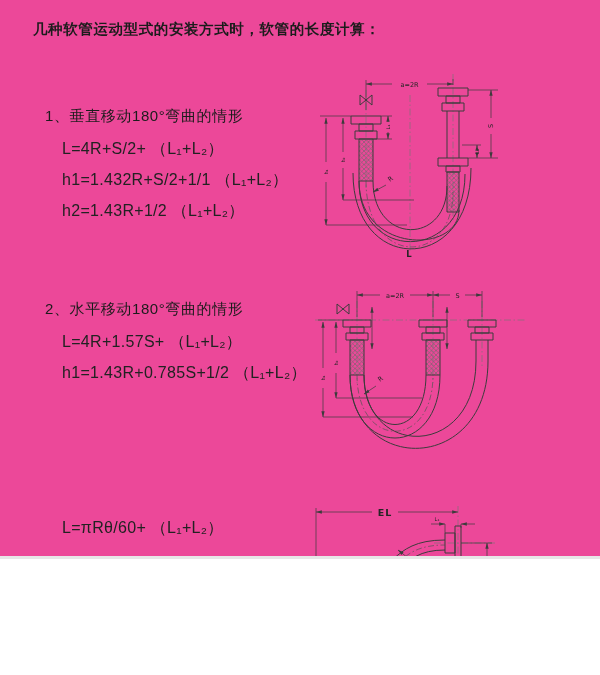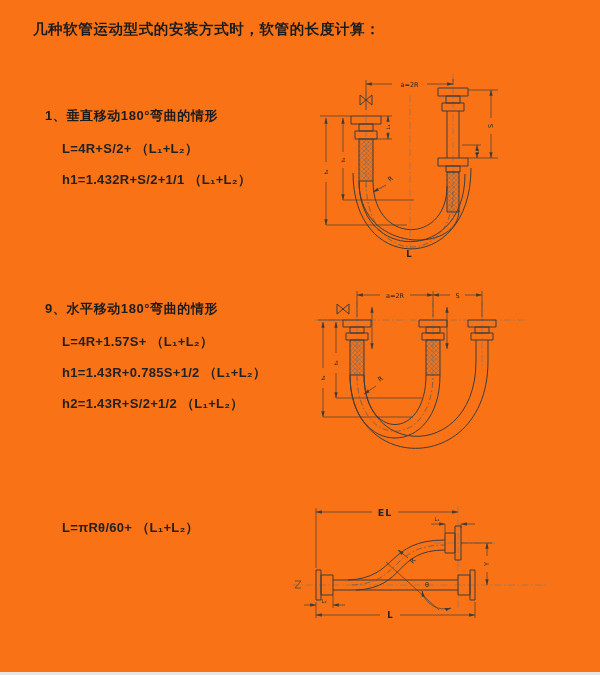--- a/index.html
+++ b/index.html
@@ -1,28 +1,28 @@
 <!DOCTYPE html>
 <html><head>
 <meta charset="utf-8">
 <style>
   html,body{margin:0;padding:0;background:#ffffff;}
   .page{
-    position:relative;width:600px;height:675px;background:#f97316;
+    position:relative;width:600px;height:559px;background:#ec4899;
     font-family:"Liberation Sans","DejaVu Sans",sans-serif;color:#1c1c1c;
     overflow:hidden;
   }
   .page::after{content:"";position:absolute;left:0;right:0;bottom:0;height:3px;background:#e7e7e7;}
   .title{
     position:absolute;left:33px;top:20px;font-size:14.5px;font-weight:600;
     letter-spacing:.6px;white-space:nowrap;
   }
   .sec{position:absolute;left:45px;}
-  .heading{font-size:13px;font-weight:700;letter-spacing:.6px;line-height:19px;margin-bottom:8px;white-space:nowrap;}
-  .formula{font-size:13px;font-weight:700;margin-left:17px;height:31px;line-height:31px;letter-spacing:.3px;color:#222;white-space:nowrap;}
+  .heading{font-size:15px;font-weight:400;letter-spacing:.6px;line-height:19px;margin-bottom:8px;white-space:nowrap;}
+  .formula{font-size:16px;font-weight:400;margin-left:17px;height:31px;line-height:31px;letter-spacing:.3px;color:#222;white-space:nowrap;}
   .diag{position:absolute;}
   svg{display:block;overflow:visible;}
   svg *{vector-effect:non-scaling-stroke;}
   .dw{stroke:#3c3c3c;stroke-width:1;fill:none;}          
   .dim{stroke:#3c3c3c;stroke-width:.7;fill:none;}        
   .cl{stroke:#777;stroke-width:.65;fill:none;stroke-dasharray:7 2.5 1.5 2.5;}  
   .hd{stroke:#555;stroke-width:.7;fill:none;stroke-dasharray:6 2.5 1.5 2.5;}   
   .braid{stroke:#3c3c3c;stroke-width:1;}
   svg text{font-family:"DejaVu Sans","Liberation Sans",sans-serif;fill:#252525;stroke:none;}
   .lb{font-size:6.5px;}
@@ -34,27 +34,27 @@
 <body>
 
 <div class="page">
 
   <div class="title">几种软管运动型式的安装方式时，软管的长度计算：</div>
 
   <section class="sec" style="top:106px">
     <div class="heading">1、垂直移动180°弯曲的情形</div>
     <div class="formula">L=4R+S/2+ （L₁+L₂）</div>
     <div class="formula">h1=1.432R+S/2+1/1 （L₁+L₂）</div>
+    <div class="formula">h2=1.43R+1/2 （L₁+L₂）</div>
   </section>
 
   <section class="sec" style="top:299px">
-    <div class="heading">9、水平移动180°弯曲的情形</div>
+    <div class="heading">2、水平移动180°弯曲的情形</div>
     <div class="formula">L=4R+1.57S+ （L₁+L₂）</div>
     <div class="formula">h1=1.43R+0.785S+1/2 （L₁+L₂）</div>
-    <div class="formula">h2=1.43R+S/2+1/2 （L₁+L₂）</div>
   </section>
 
   <section class="sec" style="top:512px">
     <div class="formula">L=πRθ/60+ （L₁+L₂）</div>
   </section>
 
   <div class="diag" style="left:310px;top:70px">
     <svg width="218" height="190" viewBox="0 0 218 190">
       <defs>
         <marker id="d1-ae" viewBox="0 0 10 8" refX="9.5" refY="4" markerWidth="9" markerHeight="7" orient="auto">

